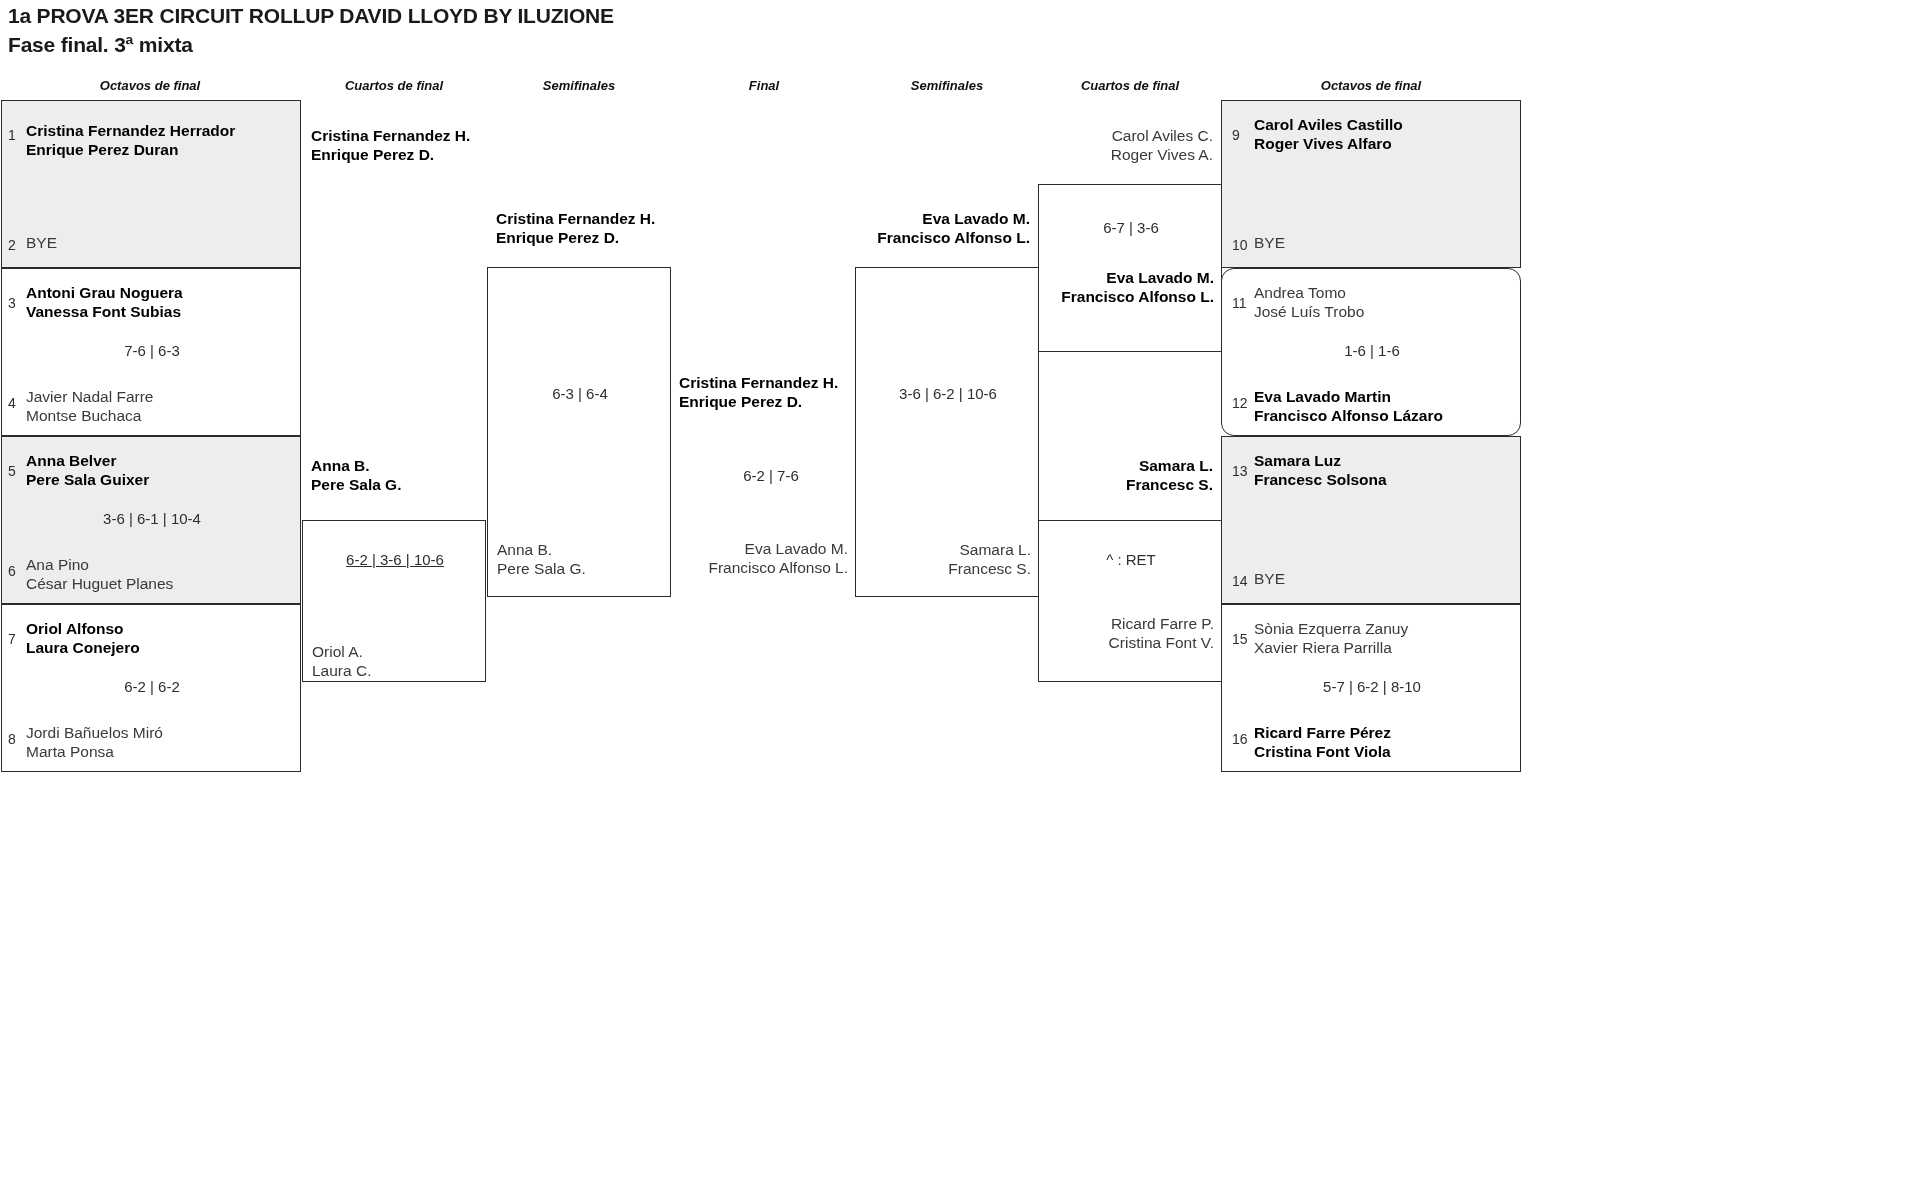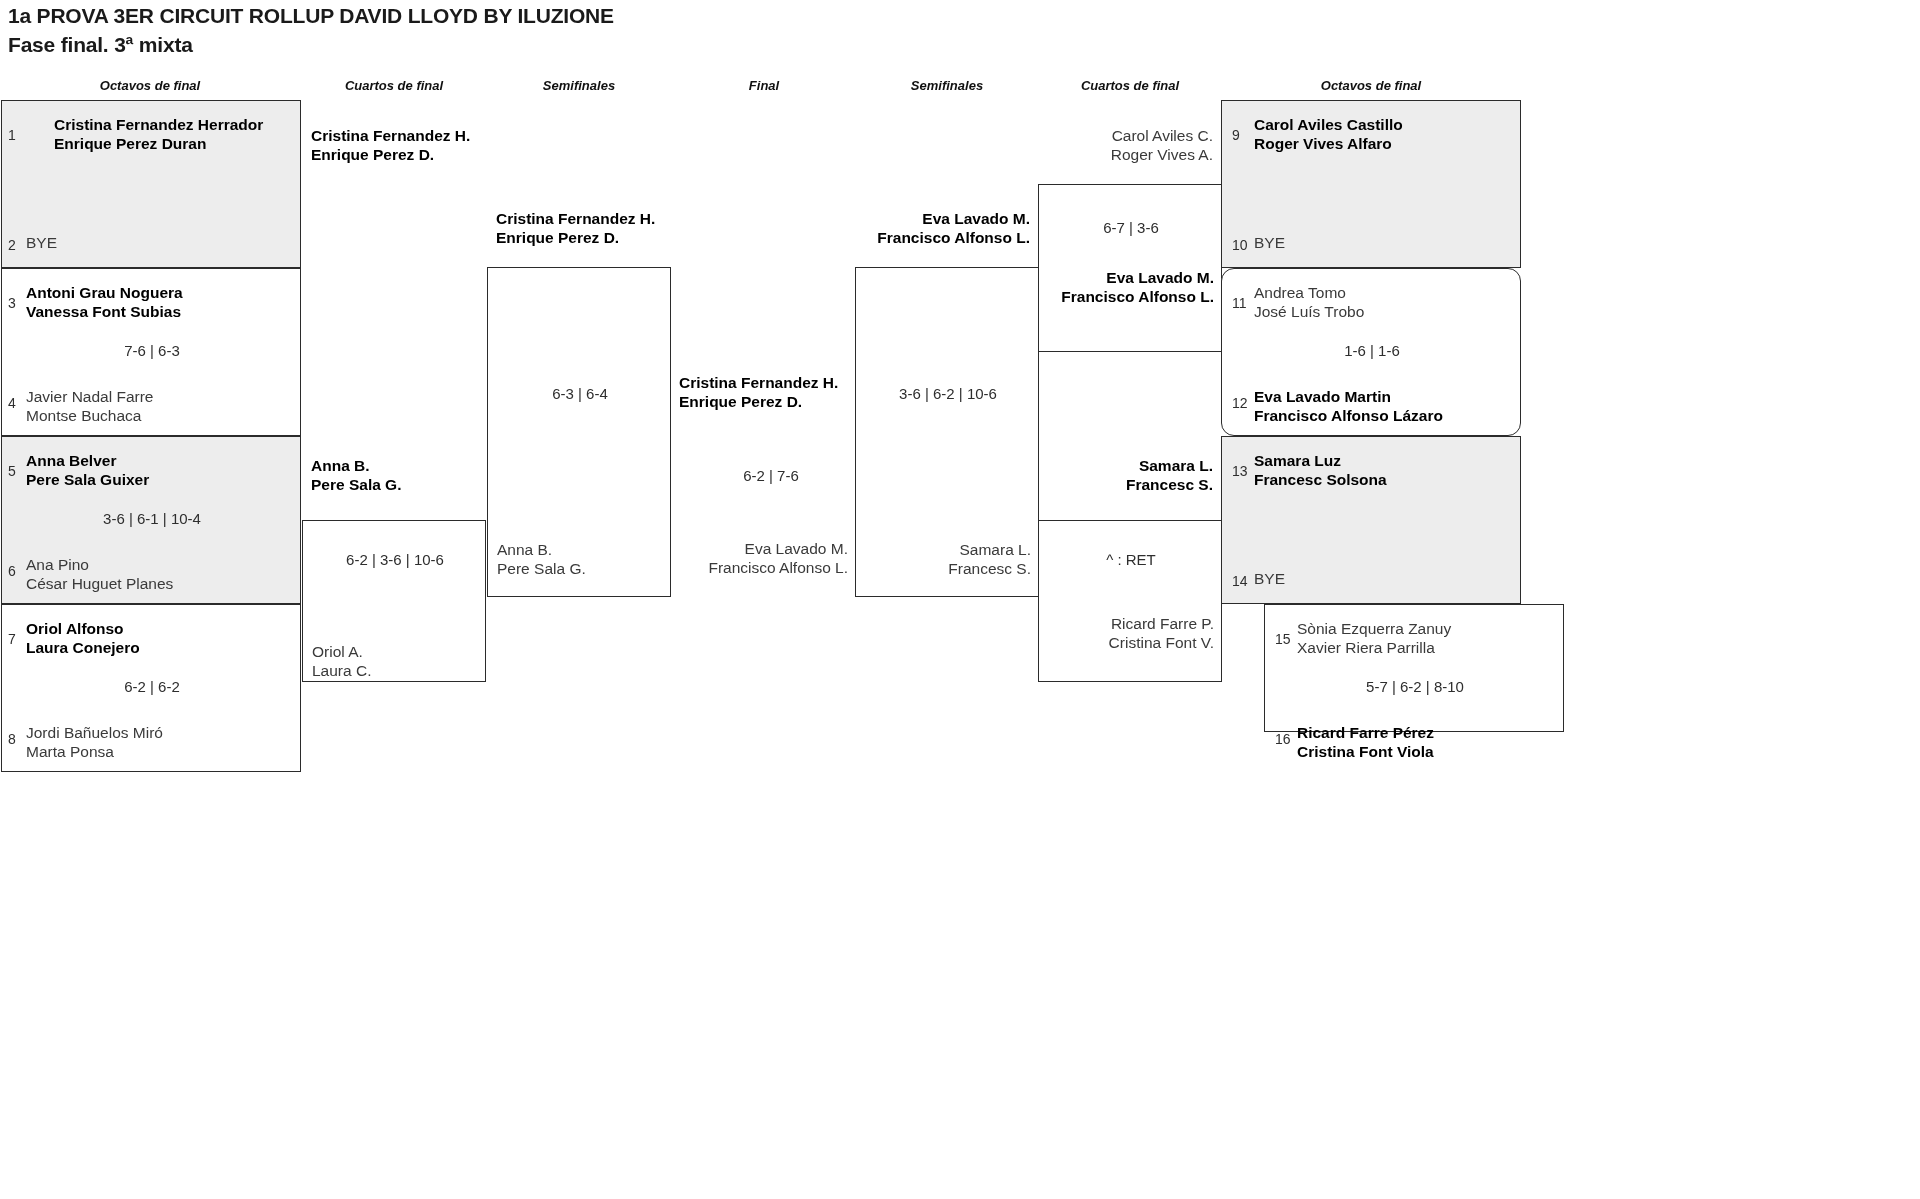--- a/index.html
+++ b/index.html
@@ -85,21 +85,21 @@
   <div class="round-hdr" style="left:0px;width:300px;">Octavos de final</div>
   <div class="round-hdr" style="left:302px;width:184px;">Cuartos de final</div>
   <div class="round-hdr" style="left:487px;width:184px;">Semifinales</div>
   <div class="round-hdr" style="left:672px;width:184px;">Final</div>
   <div class="round-hdr" style="left:855px;width:184px;">Semifinales</div>
   <div class="round-hdr" style="left:1038px;width:184px;">Cuartos de final</div>
   <div class="round-hdr" style="left:1221px;width:300px;">Octavos de final</div>
 
   <div class="cell shaded" style="left:1px;top:100px;width:300px;height:168px;">
     <div class="seed seed-l" style="top:27px;">1</div>
-    <div class="players win ta-l" style="left:24px;top:14px;margin-left:28px;" id="L1T">
+    <div class="players win ta-l" style="left:24px;top:20px;" id="L1T">
         <div>Cristina Fernandez Herrador</div>
         <div>Enrique Perez Duran</div>
       </div>
     <div class="seed seed-l" style="top:137px;">2</div>
     <div class="bye" style="left:24px;top:132px;">BYE</div>
   </div>
 
   <div class="cell" style="left:1px;top:268px;width:300px;height:168px;">
     <div class="seed seed-l" style="top:27px;">3</div>
     <div class="players win ta-l" style="left:24px;top:14px;" id="L2T">
@@ -141,21 +141,21 @@
         <div>Marta Ponsa</div>
       </div>
   </div>
 
   <div class="players win ta-l" style="left:311px;top:126px;" id="LQ1T">
       <div>Cristina Fernandez H.</div>
       <div>Enrique Perez D.</div>
     </div>
 
   <div class="cell" style="left:302px;top:520px;width:184px;height:162px;">
-    <div class="score" style="left:0;top:30px;width:184px;">6-2 | 3-6 | 10-6</div>
+    <div class="score" style="left:0;top:30px;width:184px;text-decoration:underline;">6-2 | 3-6 | 10-6</div>
     <div class="players lose ta-l" style="left:9px;top:93px;margin-top:28px;" id="LQ2B">
         <div>Oriol A.</div>
         <div>Laura C.</div>
       </div>
   </div>
   <div class="players win ta-l" style="left:311px;top:456px;" id="LQ2T">
       <div>Anna B.</div>
       <div>Pere Sala G.</div>
     </div>
 
@@ -245,21 +245,21 @@
   <div class="cell shaded" style="left:1221px;top:436px;width:300px;height:168px;">
     <div class="seed seed-r" style="top:27px;">13</div>
     <div class="players win ta-l" style="left:32px;top:14px;" id="R3T">
         <div>Samara Luz</div>
         <div>Francesc Solsona</div>
       </div>
     <div class="seed seed-r" style="top:137px;">14</div>
     <div class="bye" style="left:32px;top:132px;">BYE</div>
   </div>
 
-  <div class="cell" style="left:1264px;top:604px;width:300px;height:128px;">
+  <div class="cell" style="left:1221px;top:604px;width:300px;height:168px;">
     <div class="seed seed-r" style="top:27px;">15</div>
     <div class="players lose ta-l" style="left:32px;top:14px;" id="R4T">
         <div>Sònia Ezquerra Zanuy</div>
         <div>Xavier Riera Parrilla</div>
       </div>
     <div class="score" style="left:0;top:73px;width:300px;">5-7 | 6-2 | 8-10</div>
     <div class="seed seed-r" style="top:127px;">16</div>
     <div class="players win ta-l" style="left:32px;top:118px;" id="R4B">
         <div>Ricard Farre Pérez</div>
         <div>Cristina Font Viola</div>

